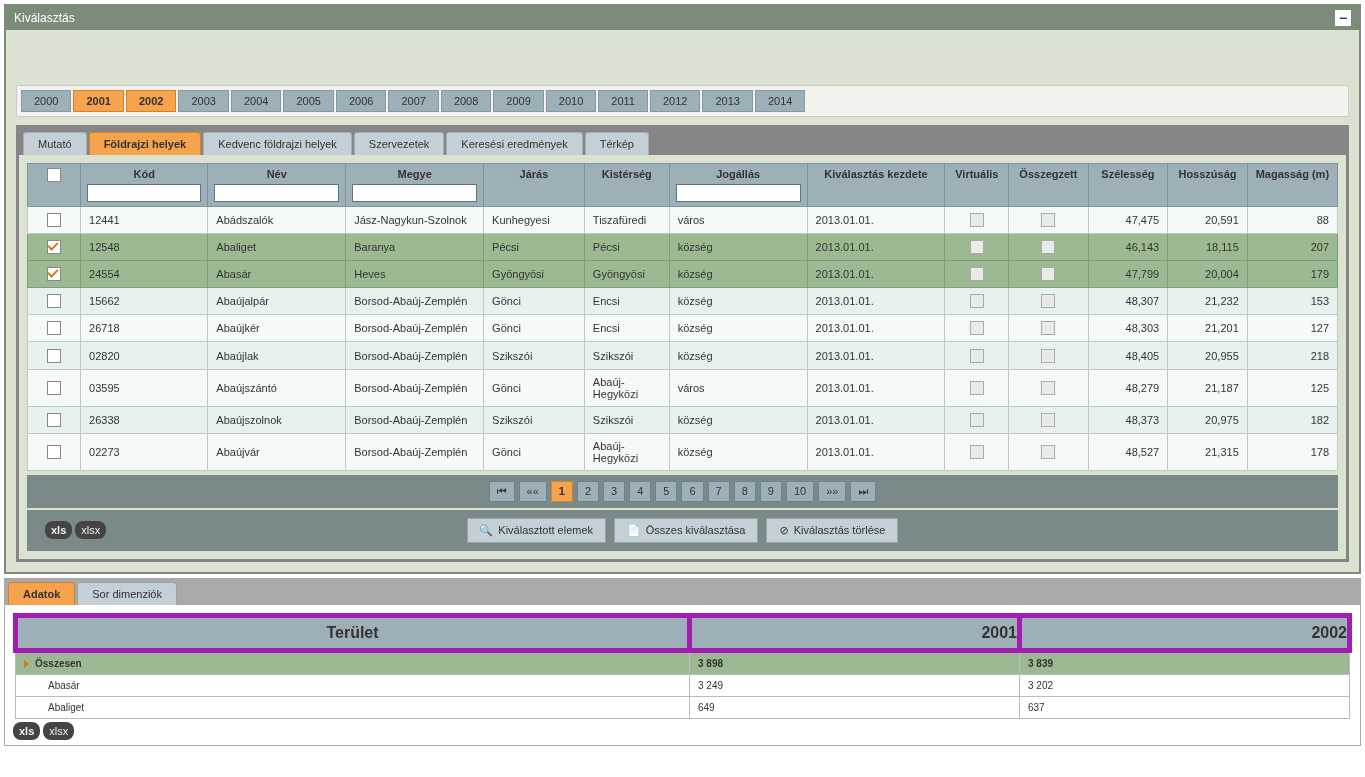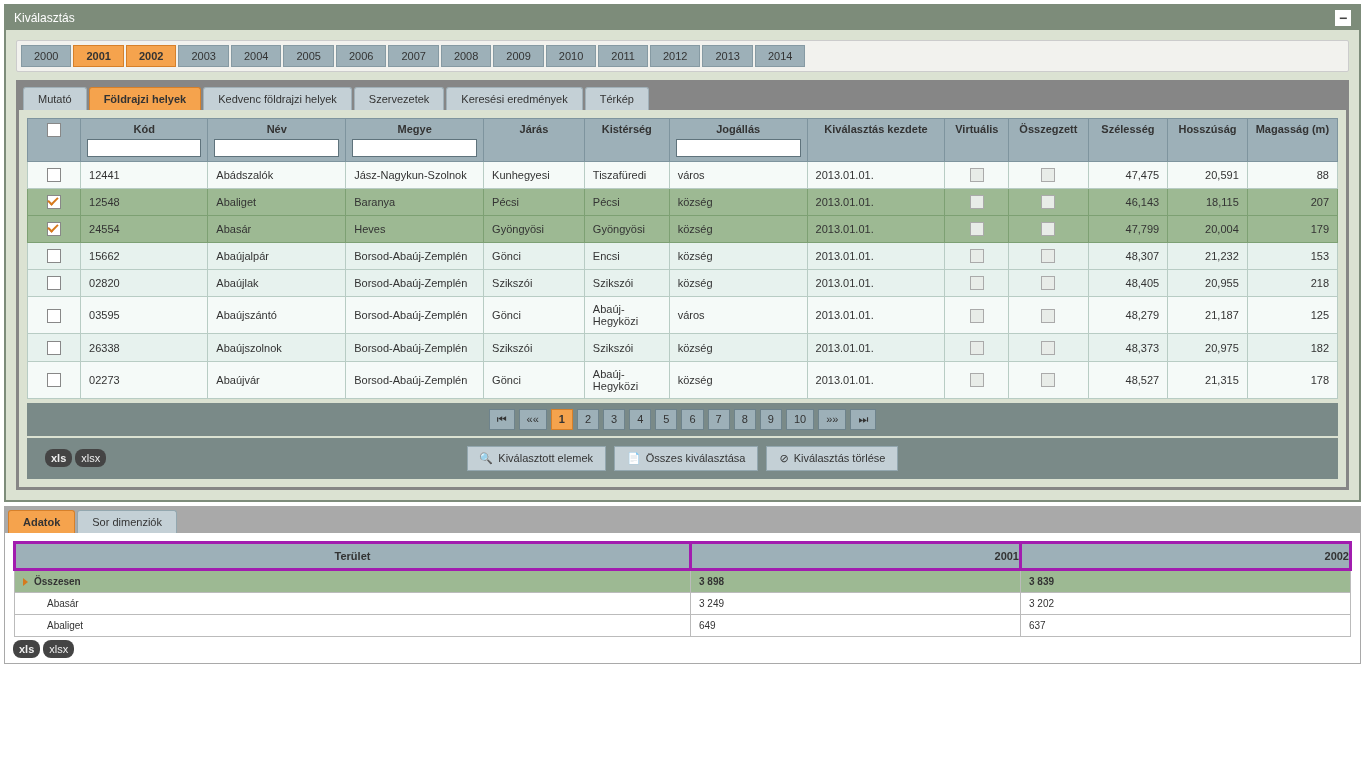--- a/index.html
+++ b/index.html
@@ -29,21 +29,21 @@
     background: #fff;
     color: #444;
     display: inline-flex;
     align-items: center;
     justify-content: center;
     cursor: pointer;
     font-weight: bold;
     font-size: 14px;
     line-height: 1;
   }
-  .panel-body { padding: 10px; }
+  .panel-body { padding: 10px; margin-top: 45px; }
   .year-tabs {
     display: flex;
     gap: 2px;
     border: 1px solid #ccc;
     padding: 4px;
     background: #f2f2ee;
     border-radius: 2px;
   }
   .year-tab {
     padding: 4px 12px;
@@ -225,23 +225,23 @@
     font-weight: bold;
   }
   .panel2 table {
     width: 100%;
     border-collapse: collapse;
     margin: 8px 8px 4px 8px;
     width: calc(100% - 16px);
   }
   .panel2 th {
     background: #9db0b8;
-    border: 3px solid #a21caf;
+    border: 5px solid #a21caf;
     padding: 6px 0;
-    font-size: 11px;
+    font-size: 16px;
     font-weight: bold;
     text-align: center;
   }
   .panel2 th.r { text-align: right; }
   .panel2 td {
     border: 1px solid #bbb;
     padding: 5px 8px;
     font-size: 10px;
   }
   .panel2 tr.total td {
@@ -387,20 +387,35 @@
                 <td>Borsod-Abaúj-Zemplén</td>
                 <td>Gönci</td>
                 <td>Encsi</td>
                 <td>község</td>
                 <td>2013.01.01.</td>
                 <td style="text-align:center"><span class="chk dis"></span></td>
                 <td style="text-align:center"><span class="chk dis"></span></td>
                 <td class="num">48,307</td>
                 <td class="num">21,232</td>
                 <td class="num">153</td>
+              </tr>
+              <tr class="odd">
+                <td style="text-align:center"><span class="chk"></span></td>
+                <td>26718</td>
+                <td>Abaújkér</td>
+                <td>Borsod-Abaúj-Zemplén</td>
+                <td>Gönci</td>
+                <td>Encsi</td>
+                <td>község</td>
+                <td>2013.01.01.</td>
+                <td style="text-align:center"><span class="chk dis"></span></td>
+                <td style="text-align:center"><span class="chk dis"></span></td>
+                <td class="num">48,303</td>
+                <td class="num">21,201</td>
+                <td class="num">127</td>
               </tr>
               <tr class="even">
                 <td style="text-align:center"><span class="chk"></span></td>
                 <td>02820</td>
                 <td>Abaújlak</td>
                 <td>Borsod-Abaúj-Zemplén</td>
                 <td>Szikszói</td>
                 <td>Szikszói</td>
                 <td>község</td>
                 <td>2013.01.01.</td>

